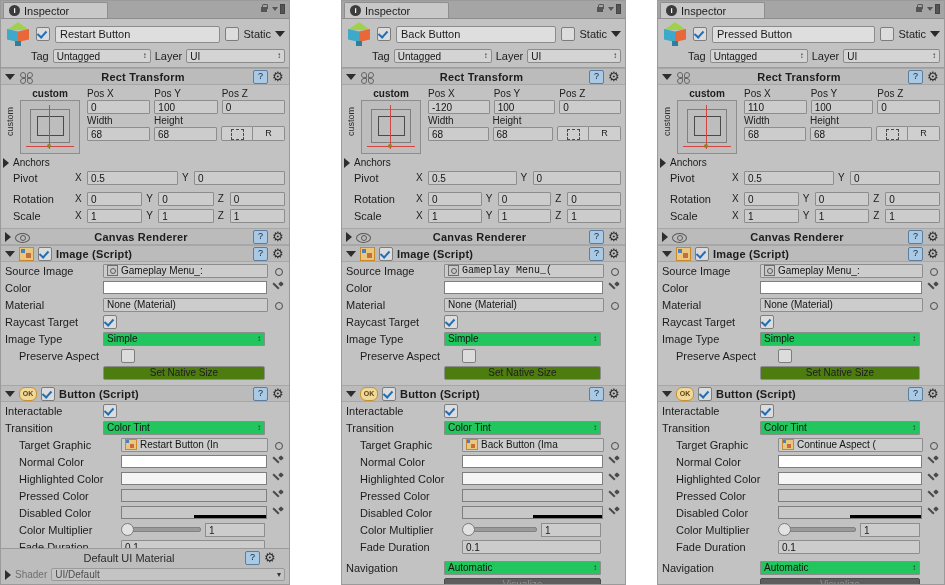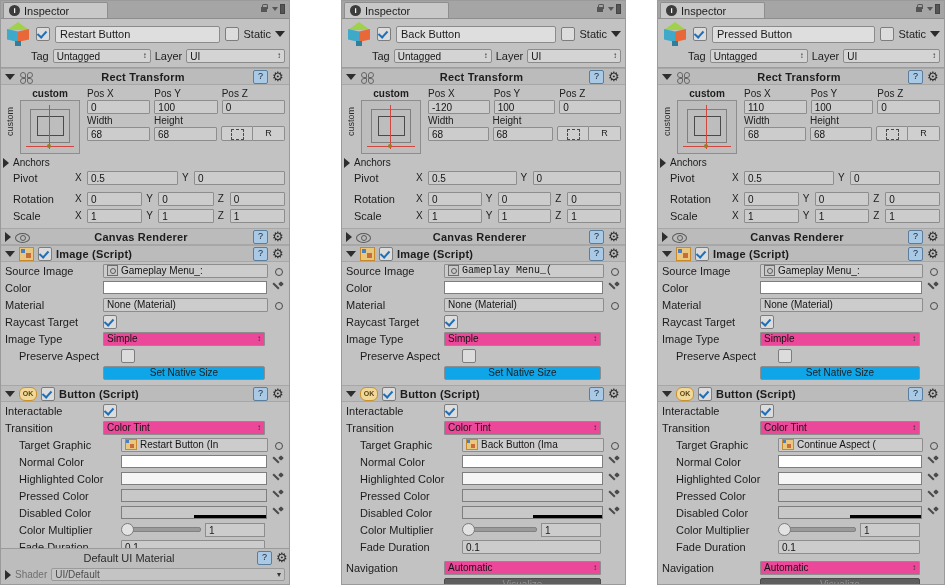--- a/index.html
+++ b/index.html
@@ -139,37 +139,37 @@
   .imgic-sm:after{content:"";position:absolute;left:4px;top:4px;width:4px;height:4px;background:#c96b3a;}
   .dotbtn{width:13px;height:12px;border-radius:50%;flex:none;position:relative;}
   .dotbtn:before{content:"";position:absolute;left:3px;top:3px;width:6px;height:6px;
       border:1.5px solid #4a4a4a;border-radius:50%;}
   .colorswatch{flex:1;height:13px;border:1px solid #7e7e7e;box-sizing:border-box;}
   .eyedrop{width:14px;height:13px;flex:none;position:relative;}
   .eyedrop:before{content:"";position:absolute;left:8px;top:1px;width:4px;height:4px;
      background:#4a4a4a;transform:rotate(45deg);border-radius:1px;}
   .eyedrop:after{content:"";position:absolute;left:1px;top:4px;width:8px;height:2px;
      background:#4a4a4a;transform:rotate(45deg);}
-  .dropdown{flex:1;height:14px;background:#ec4899;border:1px solid #8d8d8d;border-radius:1px;
+  .dropdown{flex:1;height:14px;background:#22c55e;border:1px solid #8d8d8d;border-radius:1px;
             display:flex;align-items:center;justify-content:space-between;padding:0 3px;
             font-size:10px;color:#141414;box-sizing:border-box;gap:20px;}
   .dd-arrows{font-size:8px;line-height:8px;color:#333;}
-  .wbtn{height:14px;background:#0ea5e9;border:1px solid #8d8d8d;border-radius:2px;
+  .wbtn{height:14px;background:#4d7c0f;border:1px solid #8d8d8d;border-radius:2px;
         font-size:10px;line-height:12px;text-align:center;color:#1e1e1e;box-sizing:border-box;}
   .wbtn.dark{background:#5e5e5e;color:#8f8f8f;border-color:#4a4a4a;}
   .slider{flex:1;height:13px;position:relative;display:flex;align-items:center;}
   .slider .track{position:absolute;left:10px;right:0;height:3px;background:#9a9a9a;border:1px solid #828282;border-radius:2px;}
   .slider .knob{position:absolute;left:0;width:11px;height:11px;border-radius:50%;
         background:#e2e2e2;border:1px solid #7a7a7a;}
   .numsm{width:60px;height:14px;background:#cccccc;border:1px solid #8d8d8d;
         padding:0 3px;font-size:10px;line-height:13px;box-sizing:border-box;}
 
   
   .matsec{border-top:1px solid #9a9a9a;background:#bdbdbd;}
-  .matrow1{display:flex;align-items:center;padding:2px 0;}
+  .matrow1{display:flex;align-items:center;padding:2px 12px;}
   .mattitle{flex:1;text-align:center;font-size:11px;color:#2a2a2a;}
   .matrow2{display:flex;align-items:center;gap:4px;padding:1px 4px 3px 4px;}
   .shaderlbl{font-size:10px;color:#6f6f6f;}
   .shaderdd{flex:1;height:13px;background:#c4c4c4;border:1px solid #9a9a9a;border-radius:2px;
             display:flex;align-items:center;justify-content:space-between;padding:0 3px;
             font-size:10px;color:#4d4d4d;box-sizing:border-box;}
   .spacer{height:4px;}
 </style>
 </head>
 <body>

